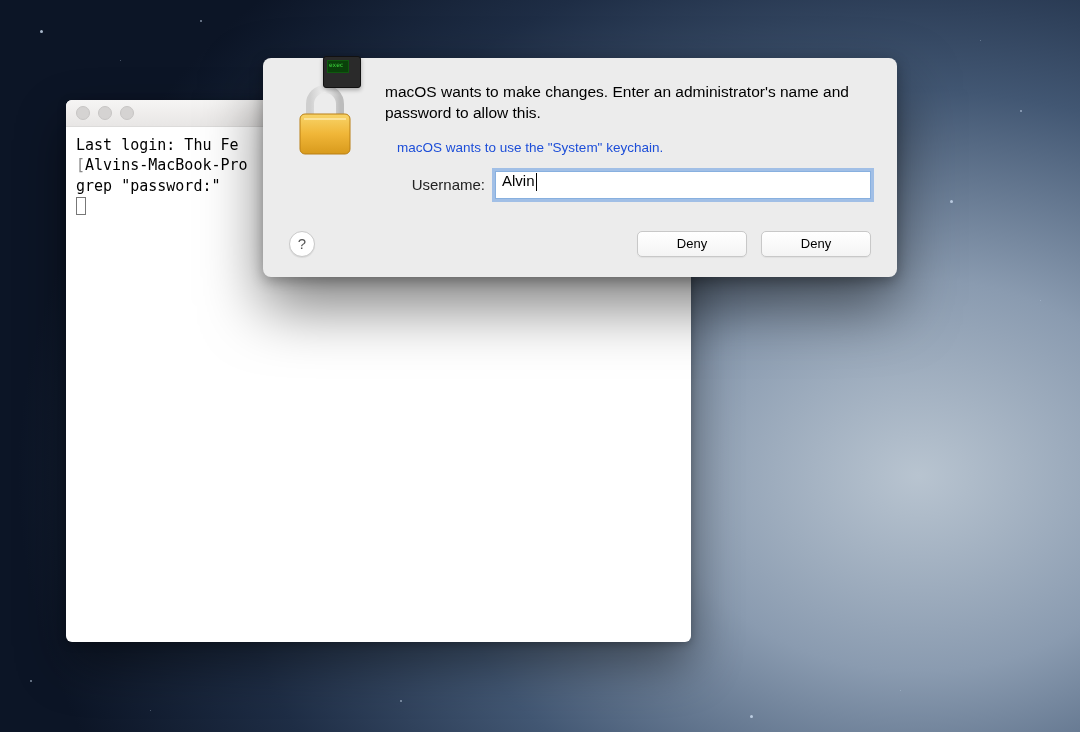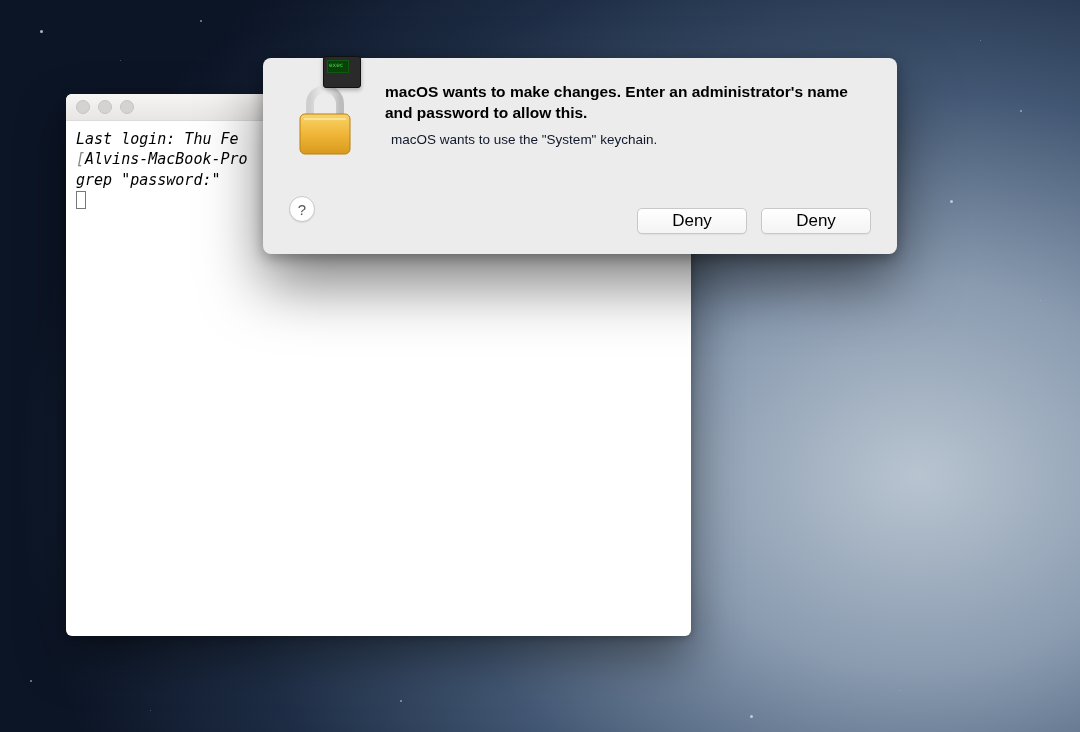--- a/index.html
+++ b/index.html
@@ -4,42 +4,42 @@
 <style>
   html,body{margin:0;padding:0;width:1080px;height:732px;overflow:hidden;font-family:-apple-system,"Helvetica Neue",Helvetica,Arial,sans-serif;}
   .desktop{position:relative;width:1080px;height:732px;background:
     radial-gradient(ellipse 900px 700px at 85% 65%, #b8c4d0 0%, #8a9bb0 28%, #425773 55%, #1e2d45 78%, #0c1526 100%);
     overflow:hidden;}
   .star{position:absolute;width:2px;height:2px;background:#cfe0f4;border-radius:50%;opacity:.6;}
   .star.s{width:1px;height:1px;opacity:.4;}
   .star.b{width:3px;height:3px;opacity:.8;}
 
   
-  .terminal{position:absolute;left:66px;top:94px;width:625px;height:542px;background:#fff;border-radius:6px;box-shadow:0 22px 50px rgba(0,0,0,.45),0 2px 8px rgba(0,0,0,.25);font-style:italic;}
+  .terminal{position:absolute;left:66px;top:100px;width:625px;height:542px;background:#fff;border-radius:6px;box-shadow:0 22px 50px rgba(0,0,0,.45),0 2px 8px rgba(0,0,0,.25);}
   .term-titlebar{height:26px;border-top-left-radius:6px;border-top-right-radius:6px;background:linear-gradient(#f6f5f4,#e8e6e5);border-bottom:1px solid #dcdbda;display:flex;align-items:center;padding-left:10px;gap:8px;}
   .traffic{width:12px;height:12px;border-radius:50%;background:#d5d3d2;border:0.5px solid #c7c5c4;}
   .term-body{padding:8px 10px;font-family:Menlo,Consolas,monospace;font-size:15px;line-height:1.35;color:#000;white-space:pre;}
   .term-cursor{display:inline-block;width:8px;height:16px;border:1px solid #777;vertical-align:text-bottom;}
 
   
   .dialog{position:absolute;left:263px;top:58px;width:634px;background:#ececec;border-radius:8px;box-shadow:0 30px 60px rgba(0,0,0,.5),0 4px 14px rgba(0,0,0,.3);padding:24px 26px 20px 26px;box-sizing:border-box;}
   .dlg-top{display:flex;gap:24px;}
   .icon-wrap{width:72px;flex:0 0 72px;display:flex;justify-content:center;align-items:flex-start;padding-top:2px;}
   .dlg-text{flex:1;}
-  .dlg-heading{font-size:15.5px;font-weight:700;color:#000;line-height:1.35;margin:0 0 8px 0;}
-  .dlg-sub{font-size:13.5px;color:#0f172a;margin:0 0 16px 6px;}
+  .dlg-heading{font-size:15.5px;font-weight:400;color:#000;line-height:1.35;margin:0 0 16px 0;}
+  .dlg-sub{font-size:13.5px;color:#1d4ed8;margin:0 0 16px 12px;}
   .form-row{display:flex;align-items:center;margin-bottom:10px;}
   .form-label{width:100px;text-align:right;padding-right:10px;font-size:15px;color:#222;}
   .form-input{flex:1;height:26px;border:1px solid #c7c7c7;border-radius:0;font-size:15px;padding:0 6px;background:#fff;}
   .form-input.focused{outline:none;border:1px solid #88b0df;box-shadow:0 0 0 3px rgba(100,155,225,.55);}
   .text-cursor{display:inline-block;width:1px;height:18px;background:#000;vertical-align:middle;margin-left:1px;}
   .dlg-bottom{display:flex;align-items:center;margin-top:22px;}
   .help-btn{width:24px;height:24px;border-radius:50%;background:#fff;border:1px solid #c9c9c9;box-shadow:0 1px 1px rgba(0,0,0,.08);display:flex;align-items:center;justify-content:center;font-size:15px;color:#555;cursor:pointer;}
   .spacer{flex:1;}
-  .dlg-btn{min-width:110px;height:26px;border-radius:5px;background:linear-gradient(#ffffff,#f4f4f4);border:1px solid #c8c8c8;box-shadow:0 1px 1px rgba(0,0,0,.05);font-size:17px;color:#000;margin-left:14px;cursor:pointer;margin-top:23px;}
+  .dlg-btn{min-width:110px;height:26px;border-radius:5px;background:linear-gradient(#ffffff,#f4f4f4);border:1px solid #c8c8c8;box-shadow:0 1px 1px rgba(0,0,0,.05);font-size:13px;color:#000;margin-left:14px;cursor:pointer;}
 
   
   .lock-svg{width:66px;height:72px;}
   .badge{position:absolute;width:36px;height:30px;background:#2a2a2a;border:1px solid #111;border-radius:3px;margin-top:-28px;margin-left:34px;box-shadow:0 2px 4px rgba(0,0,0,.3);}
   .badge::before{content:"";position:absolute;top:3px;left:3px;width:20px;height:11px;background:#0a410a;border:1px solid #0e5a0e;}
   .badge::after{content:"exec";position:absolute;top:4px;left:5px;font-size:6px;color:#3fdc3f;font-family:monospace;}
 </style>
 </head>
 <body>
 
@@ -87,20 +87,24 @@
           </defs>
           <path d="M18 32 V20 a15 15 0 0 1 30 0 V32" fill="none" stroke="url(#shackle)" stroke-width="8" stroke-linecap="round"></path>
           <rect x="8" y="30" width="50" height="40" rx="5" fill="url(#lockBody)" stroke="#b97f14" stroke-width="1"></rect>
           <rect x="12" y="34" width="42" height="2" fill="#fce7a7" opacity="0.8"></rect>
         </svg>
         <div class="badge"></div>
       </div>
       <div class="dlg-text">
         <p class="dlg-heading">macOS wants to make changes. Enter an administrator's name and password to allow this.</p>
         <p class="dlg-sub">macOS wants to use the "System" keychain.</p>
+        <div class="form-row">
+          <div class="form-label">Username:</div>
+          <div class="form-input focused"><span>Alvin</span><span class="text-cursor"></span></div>
+        </div>
       </div>
     </div>
     <div class="dlg-bottom">
       <div class="help-btn">?</div>
       <div class="spacer"></div>
       <button class="dlg-btn">Deny</button>
       <button class="dlg-btn">Deny</button>
     </div>
   </div>
 </div>

